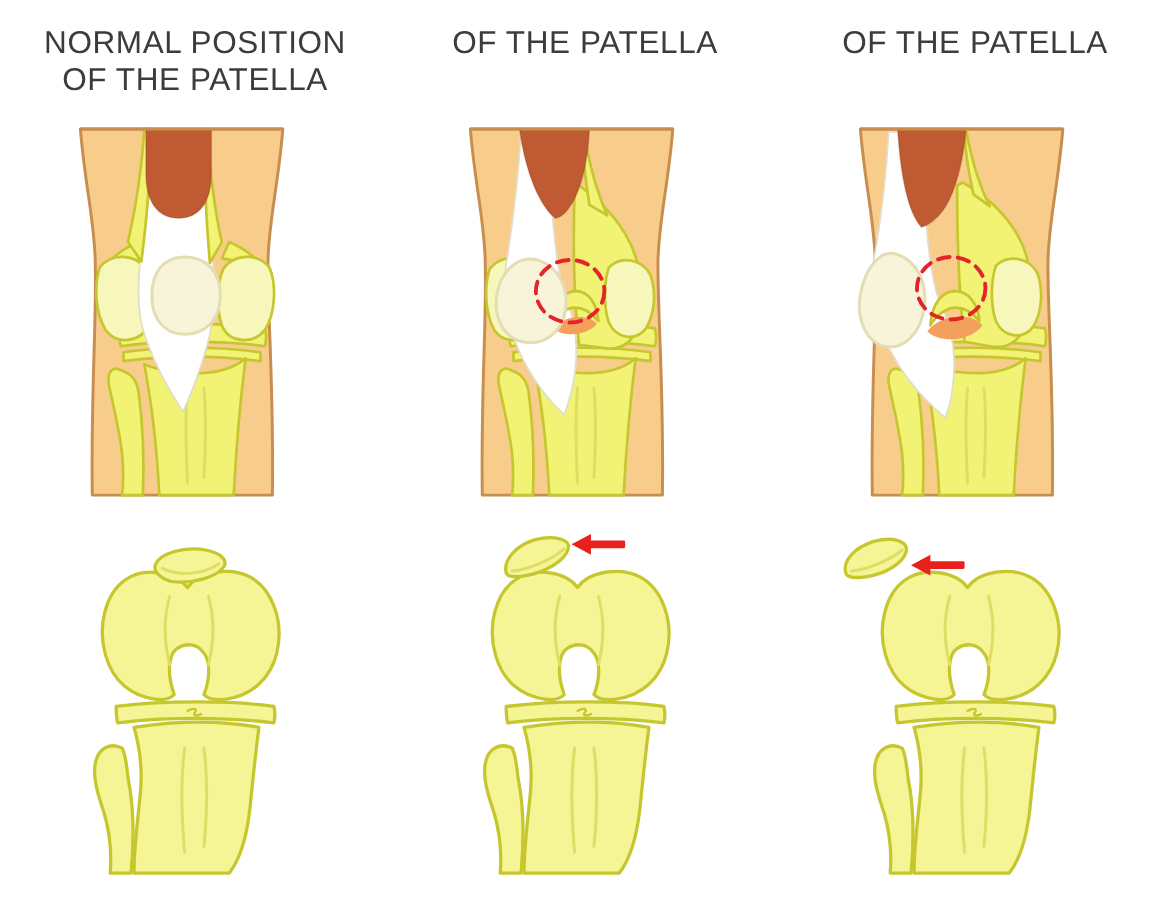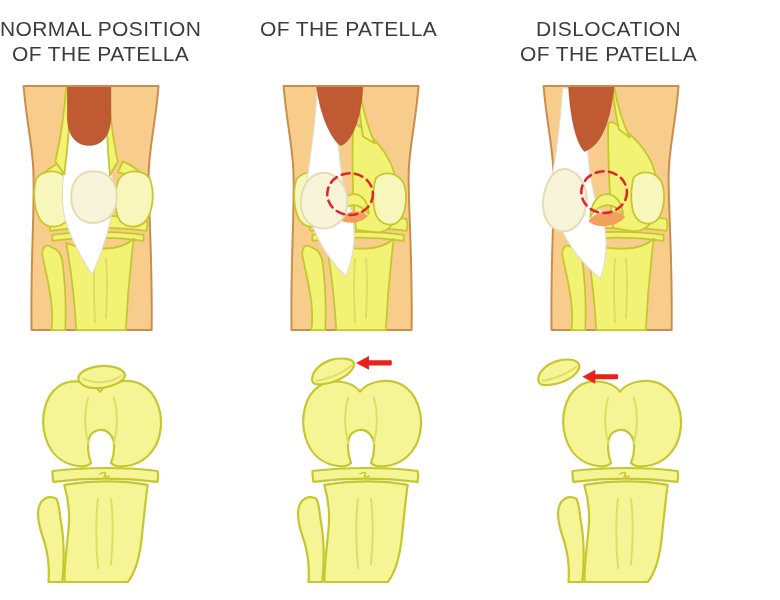--- a/index.html
+++ b/index.html
@@ -6,21 +6,21 @@
   body{
     width:780px;height:600px;overflow:hidden;
     background:var(--background,#fff);
     font-family:"Liberation Sans","DejaVu Sans",sans-serif;
   }
   .figure-grid{
     width:780px;height:600px;
     display:flex;flex-direction:row;justify-content:center;
   }
   .panel{
-    width:260px;display:flex;flex-direction:column;align-items:flex-start;
+    width:260px;display:flex;flex-direction:column;align-items:center;
   }
   .panel-title{
     height:66px;margin-top:16px;text-align:center;
     font-size:21px;line-height:1.2;letter-spacing:.4px;
     color:var(--title_text,#3c3c3c);font-weight:400;
   }
   .panel-title span{display:block;}
   .front-view{width:200px;height:258px;}
   .axial-view{width:210px;height:238px;margin-top:8px;}
   svg{display:block;overflow:visible;}
@@ -121,21 +121,20 @@
     <svg class="axial-view" viewBox="0 0 210 240">
       <use href="#axial-base"></use>
       <path class="abone" d="M 52 34 C 50 26 58 16 71 12 C 83 9 93 11 94 16 C 94 23 84 31 70 35 C 61 37 53 38 52 34 Z"></path>
       <path class="aline" d="M 56 33 C 66 32 82 26 91 18"></path>
       <use href="#arrow-left" transform="translate(96,15)"></use>
     </svg>
   </div>
 
   <div class="panel">
     <div class="panel-title">
-      <span>DISLOCATION</span>
       <span>OF THE PATELLA</span>
     </div>
     <svg class="front-view" viewBox="0 0 200 260">
       <use href="#front-base"></use>
       <path class="bonepale" d="M 36 98 C 44 88 60 89 66 99 C 71 108 72 124 68 136 C 62 148 46 149 39 139 C 33 128 32 110 36 98 Z"></path>
       <path class="bone" d="M 92 40 C 106 48 120 60 129 76 C 138 92 140 114 135 133 C 131 147 121 152 110 150 L 93 147 C 89 115 88 78 88 42 Z"></path>
       <path class="bonepale" d="M 114 96 C 122 88 136 90 142 101 C 146 113 145 127 139 137 C 132 146 119 144 114 133 C 110 121 111 105 114 96 Z"></path>
       <path class="tendon" d="M 42 6 C 40 40 36 70 32 92 C 30 110 32 126 38 142 C 47 164 62 183 80 198 C 84 188 86 176 86 162 C 86 146 82 132 76 120 C 69 100 65 55 65 6 Z"></path>
       <path class="bone" d="M 94 4 C 97 22 102 40 110 56 L 99 48 C 95 30 93 16 93 4 Z"></path>
       <path class="muscle" d="M 48 4 L 94 4 C 92 26 87 46 79 58 C 74 65 68 69 64 70 C 55 60 50 36 48 4 Z"></path>

